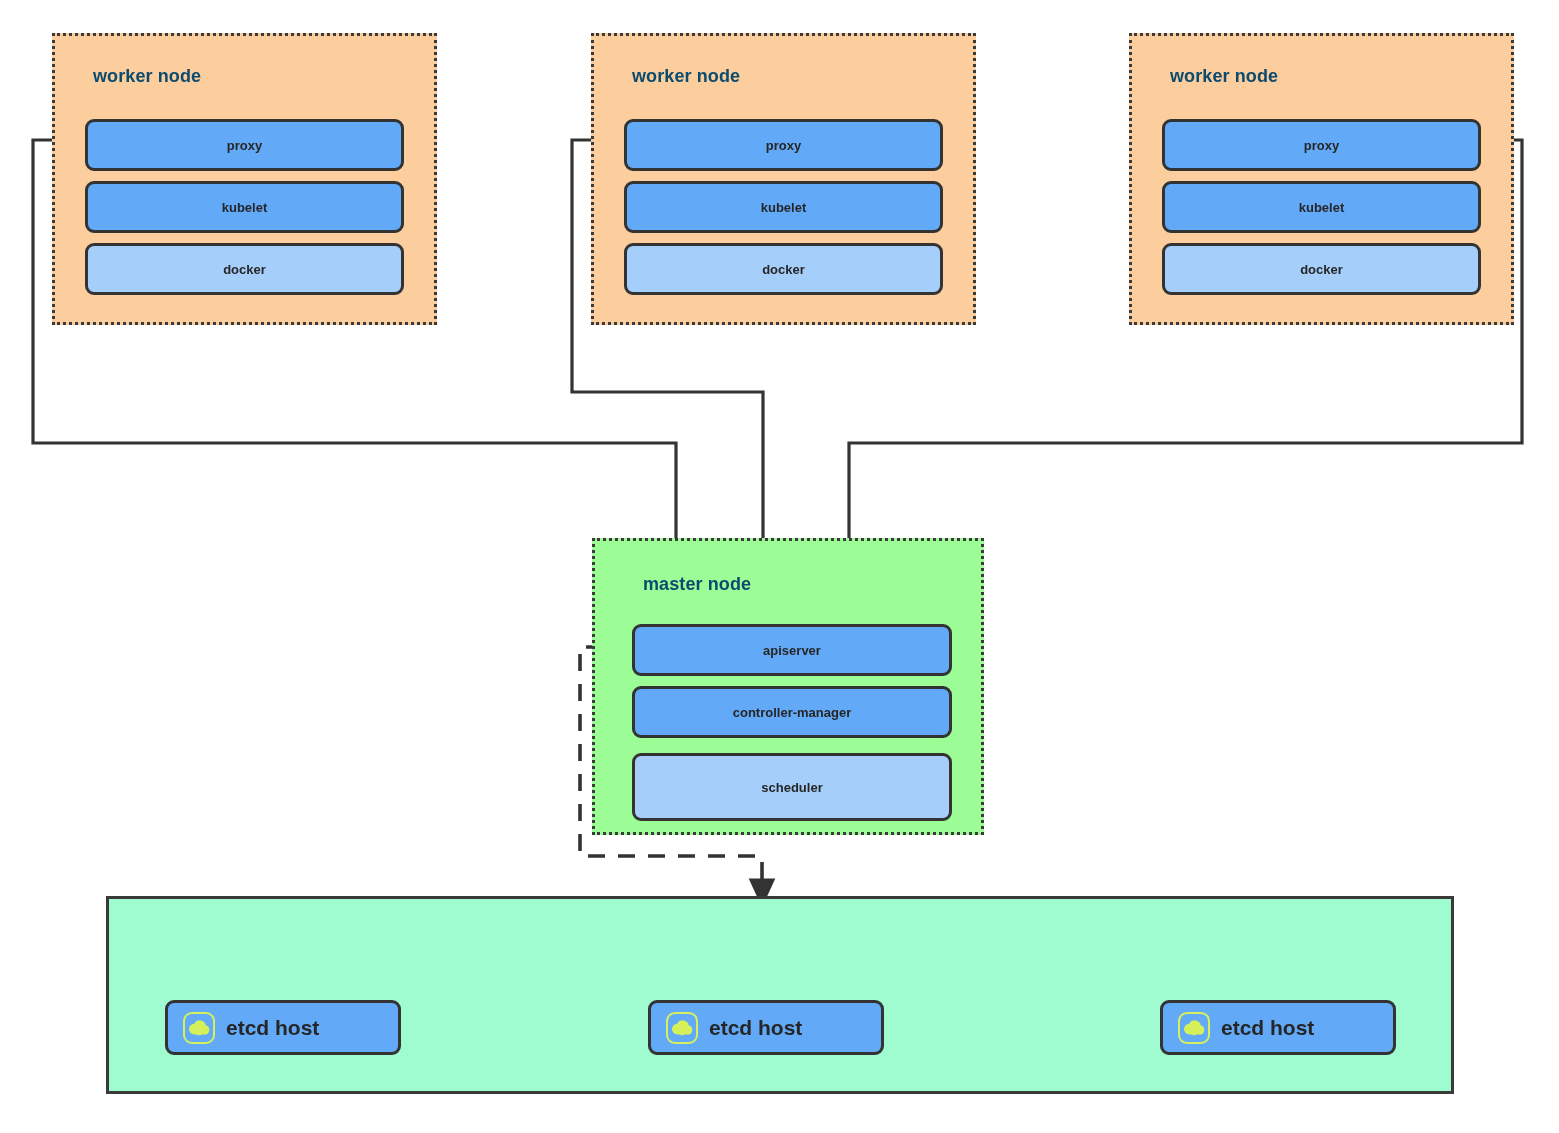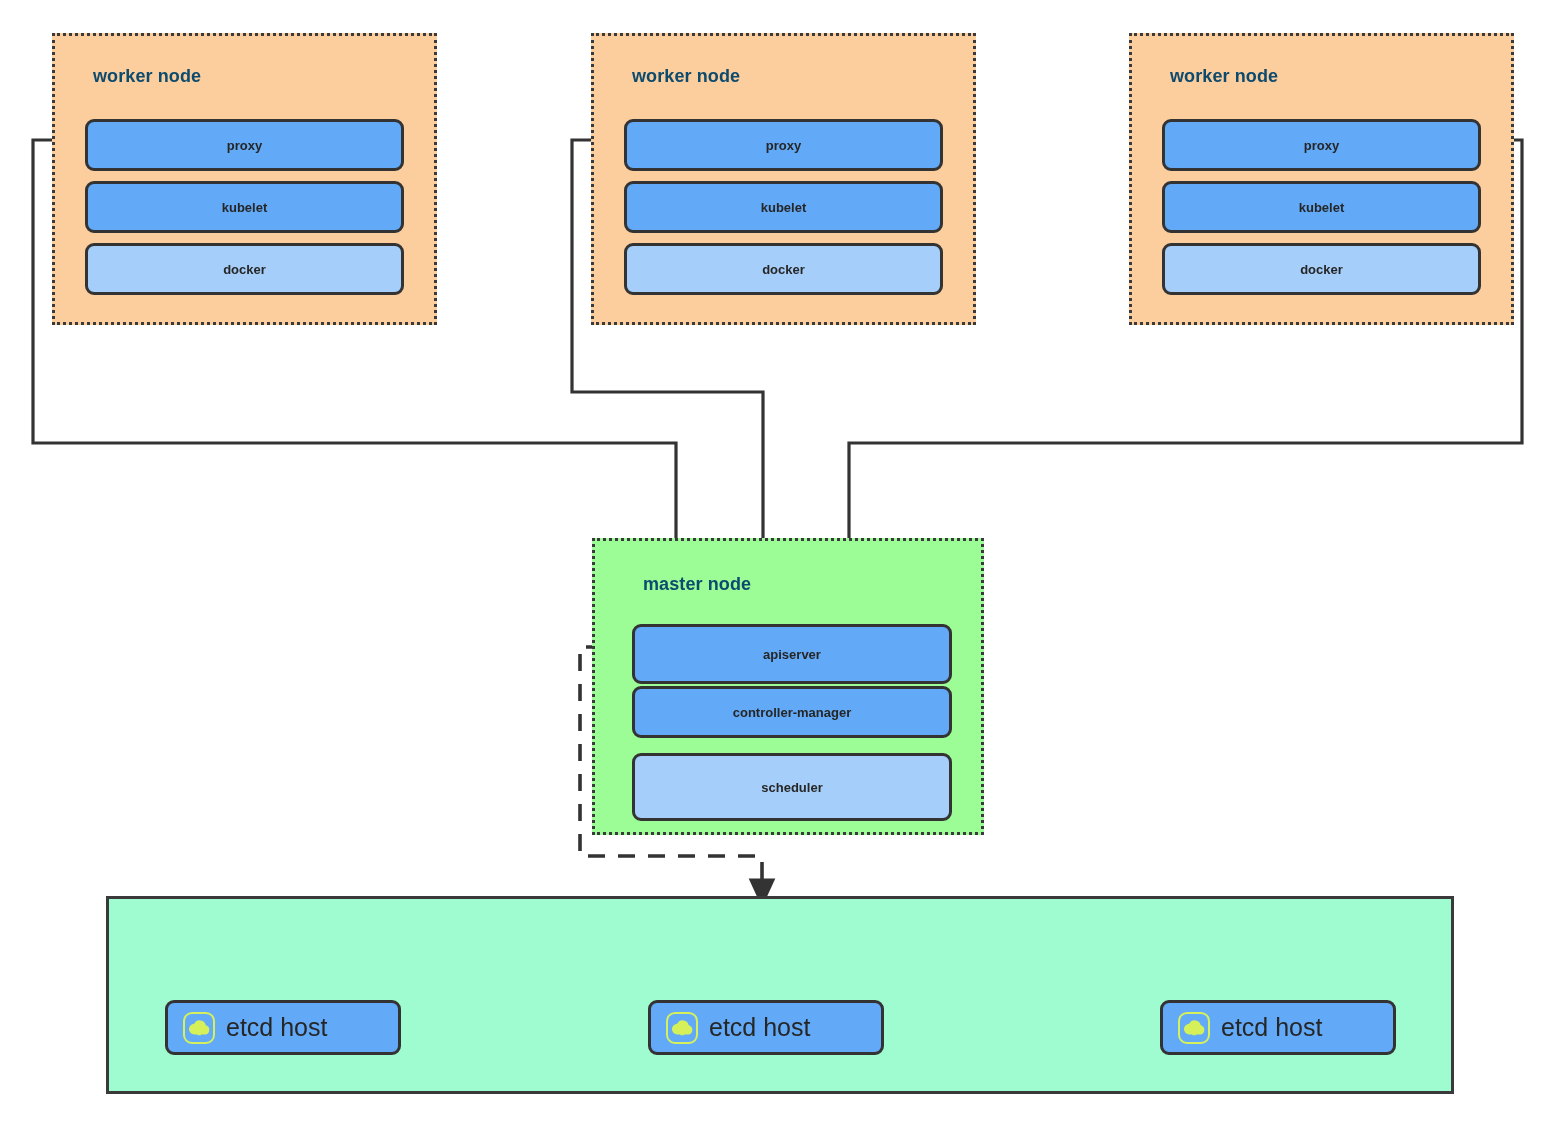--- a/index.html
+++ b/index.html
@@ -84,22 +84,22 @@
     box-sizing: border-box;
     background: #62AAF8;
     border: 3px solid #333333;
     border-radius: 9px;
     display: flex;
     align-items: center;
     gap: 10px;
     padding-left: 14px;
   }
   .etcd-host .label {
-    font-size: 25px;
-    font-weight: normal;
+    font-size: 21px;
+    font-weight: bold;
     color: #262626;
     white-space: nowrap;
   }
   .etcd-icon {
     width: 34px;
     height: 34px;
     flex: 0 0 34px;
     display: block;
   }
 </style>
@@ -156,21 +156,21 @@
     <div class="comp blue-mid" style="left:30px; top:83px; width:319px; height:52px;">proxy</div>
 
     <div class="comp blue-mid" style="left:30px; top:145px; width:319px; height:52px;">kubelet</div>
 
     <div class="comp blue-light" style="left:30px; top:207px; width:319px; height:52px;">docker</div>
   </div>
 
   <div class="master-node" style="left:566px; top:538px; width:392px; height:297px;margin-left:26px;">
     <div class="group-title" style="left:48px; top:33px;">master node</div>
 
-    <div class="comp blue-mid" style="left:37px; top:83px; width:320px; height:60px;">apiserver</div>
+    <div class="comp blue-mid" style="left:37px; top:83px; width:320px; height:52px;">apiserver</div>
 
     <div class="comp blue-mid" style="left:37px; top:145px; width:320px; height:52px;">controller-manager</div>
 
     <div class="comp blue-light" style="left:37px; top:212px; width:320px; height:68px;">scheduler</div>
   </div>
 
   <div class="etcd-cluster" style="left:106px; top:896px; width:1348px; height:198px;">
 
     <div class="etcd-host" style="left:56px; top:101px; width:236px; height:55px;">
       <svg class="etcd-icon" viewBox="0 0 34 34" xmlns="http://www.w3.org/2000/svg">

